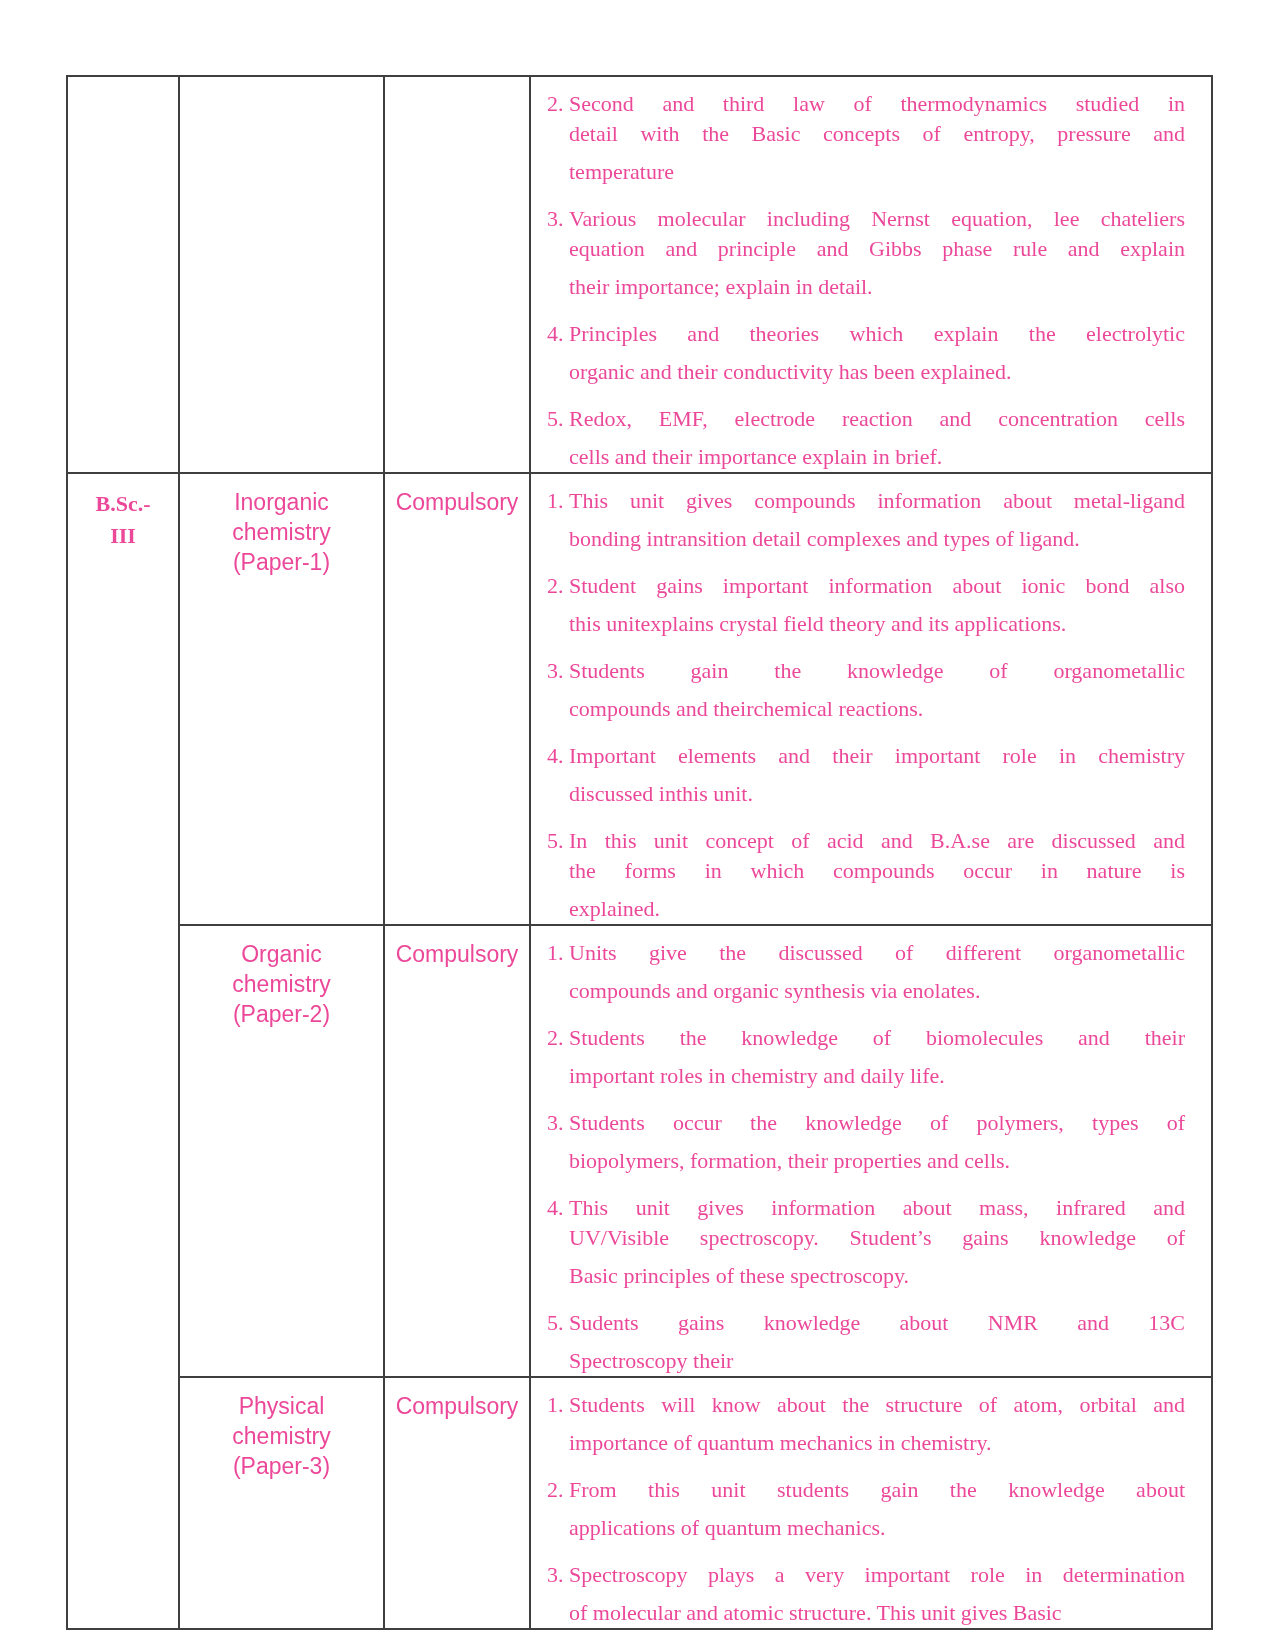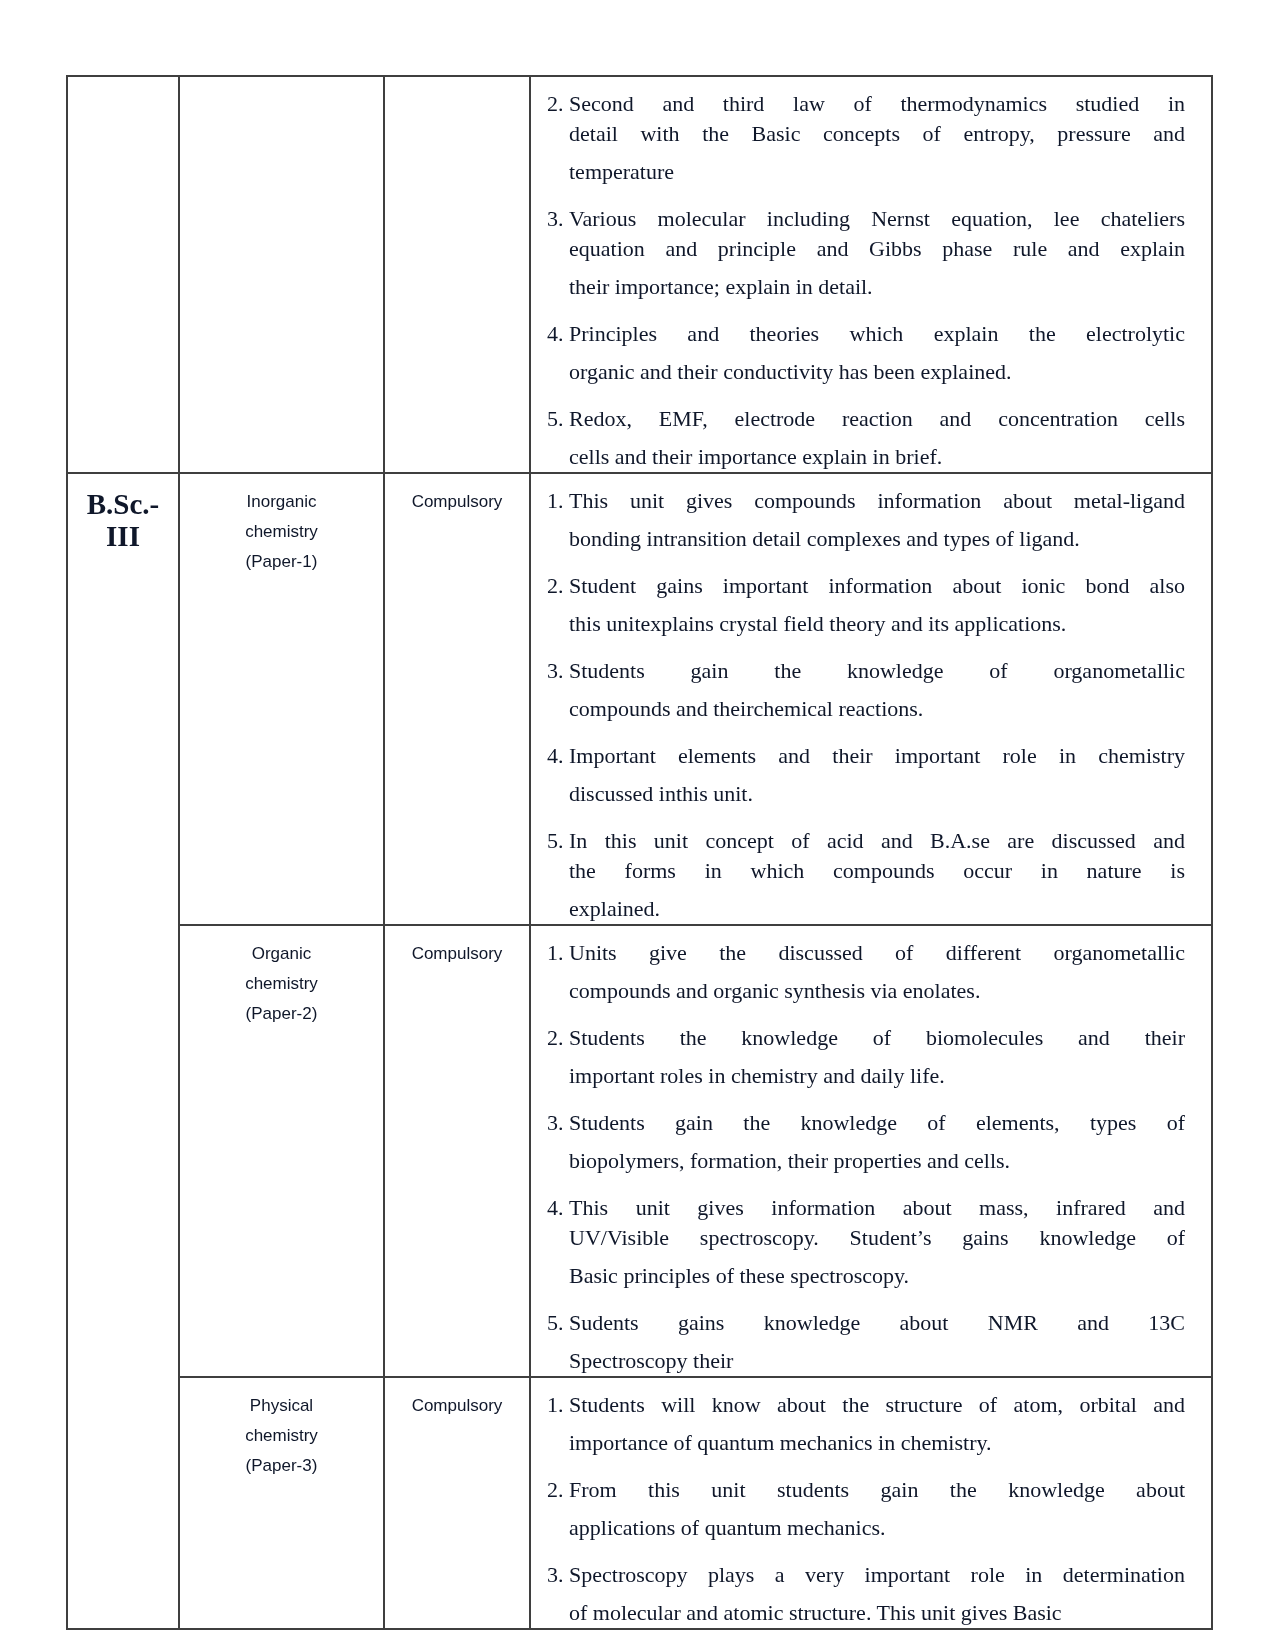--- a/index.html
+++ b/index.html
@@ -1,31 +1,31 @@
 <!DOCTYPE html>
 <html><head>
 <meta charset="utf-8">
 <style>
   html,body { margin:0; padding:0; background:#ffffff; }
   .page {
     position:relative; width:1184px; height:1650px; background:#ffffff;
-    font-family:"Liberation Serif", serif; color:#0f172a;
+    font-family:"Liberation Serif", serif; color:#ec4899;
   }
   table.course-table {
     position:absolute; left:66px; top:75px;
     width:1145px; table-layout:fixed; border-collapse:collapse;
   }
   td.cell { border:2px solid #3f3f3f; vertical-align:top; padding:0; background:#fff; }
   td.class-cell {
     font-family:"Liberation Serif", serif; font-weight:bold;
-    font-size:29px; line-height:32px; text-align:center; padding-top:14px;
+    font-size:22px; line-height:32px; text-align:center; padding-top:14px;
   }
   td.subject-cell, td.type-cell {
     font-family:"Liberation Sans", sans-serif;
-    font-size:17px; line-height:30px; text-align:center; padding-top:13px;
+    font-size:23px; line-height:30px; text-align:center; padding-top:13px;
   }
   td.outcomes-cell ol {
     margin:0; padding:12px 26px 0 38px;
     list-style:decimal outside;
     font-size:22px; line-height:30px;
   }
   td.outcomes-cell li { margin:0 0 17px 0; padding:0; }
   td.outcomes-cell li:last-child { margin-bottom:0; }
   
   .jl {
@@ -129,21 +129,21 @@
           <ol start="1">
             <li>
               <div class="jl">Units give the discussed of different organometallic</div>
               <div class="ll">compounds and organic synthesis via enolates.</div>
             </li>
             <li>
               <div class="jl">Students the knowledge of biomolecules and their</div>
               <div class="ll">important roles in chemistry and daily life.</div>
             </li>
             <li>
-              <div class="jl">Students gain the knowledge of elements, types of</div>
+              <div class="jl">Students occur the knowledge of polymers, types of</div>
               <div class="ll">biopolymers, formation, their properties and cells.</div>
             </li>
             <li>
               <div class="jl">This unit gives information about mass, infrared and</div>
               <div class="jl">UV/Visible spectroscopy. Student’s gains knowledge of</div>
               <div class="ll">Basic principles of these spectroscopy.</div>
             </li>
             <li>
               <div class="jl">Sudents gains knowledge about NMR and 13C</div>
               <div class="ll">Spectroscopy their</div>

